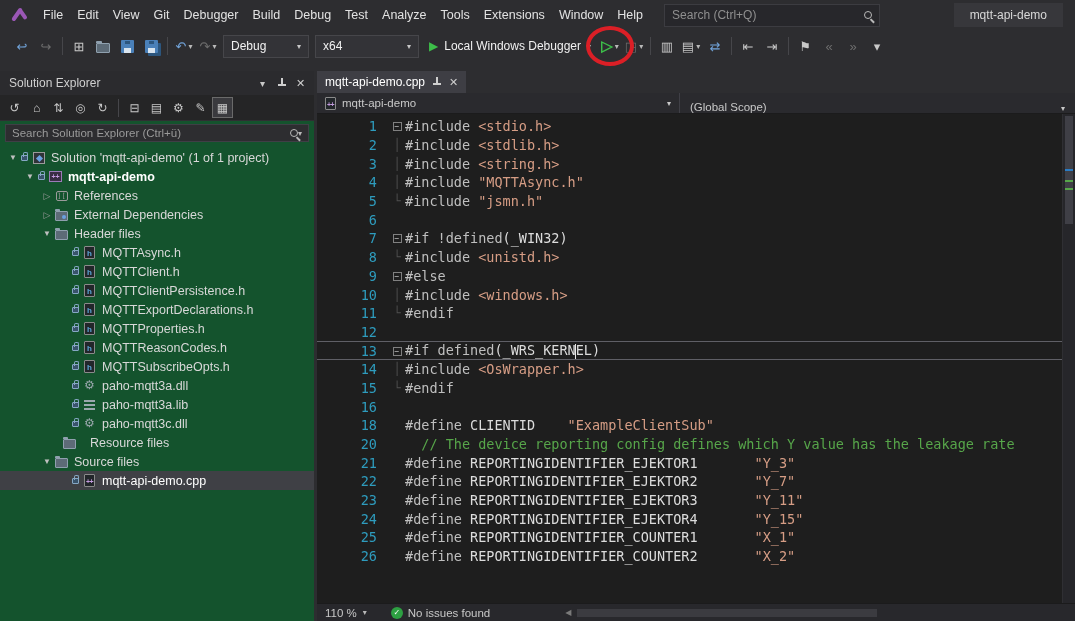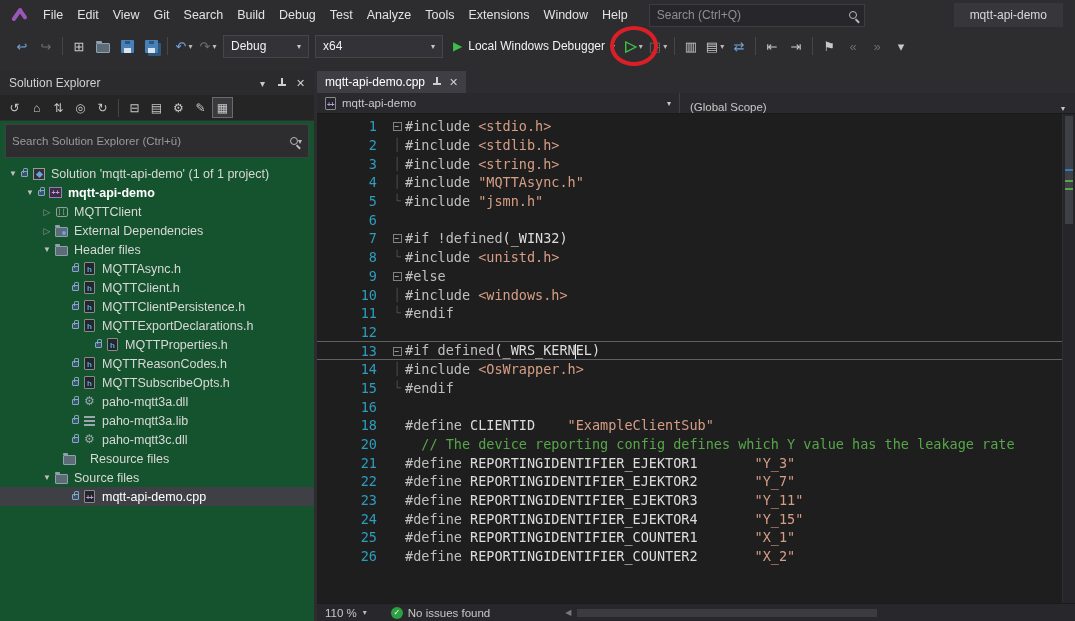--- a/index.html
+++ b/index.html
@@ -44,21 +44,21 @@
 .exp-header{height:24px;display:flex;align-items:center;padding:0 4px 0 9px;background:#2b2b2e;color:#d0d0d0;font-size:12px}
 .exp-header .spacer{flex:1}
 .hdr-btn{width:19px;height:19px;display:flex;align-items:center;justify-content:center;color:#c8c8c8;font-size:10px}
 .pin-icon{position:relative;width:10px;height:10px;display:inline-block}
 .pin-icon::before{content:"";position:absolute;left:4px;top:0;width:2px;height:6px;background:#cfcfcf}
 .pin-icon::after{content:"";position:absolute;left:1px;top:6px;width:8px;height:2px;background:#cfcfcf}
 .close-x{font-size:11px;color:#cfcfcf}
 .exp-tools{height:26px;display:flex;align-items:center;padding:0 4px;gap:1px;background:#252526;border-bottom:1px solid #2f2f33}
 .exp-tool{width:21px;height:21px;display:flex;align-items:center;justify-content:center;font-size:12px;color:#c8c8c8}
 .exp-tool.active{background:#3a3a3e;border:1px solid #6a6a6a}
-.exp-search{height:34px;margin:3px 5px 4px 5px;background:#2d2d30;border:1px solid #3f3f46;display:flex;align-items:center;padding:0 6px;color:#9a9a9a;font-size:11.5px}
+.exp-search{height:18px;margin:3px 5px 4px 5px;background:#2d2d30;border:1px solid #3f3f46;display:flex;align-items:center;padding:0 6px;color:#9a9a9a;font-size:11.5px}
 .exp-search .spacer{flex:1}
 .tree{flex:1;overflow:hidden;padding-top:2px}
 .tree-row{height:19px;display:flex;align-items:center;font-size:12.5px;color:#d8d8d8;white-space:nowrap;cursor:default}
 .tree-row.selected{background:#3f4045;color:#fff}
 .tw{width:14px;flex:none;text-align:center;font-size:8px;color:#c0c0c0}
 .tw.closed{color:#9b9b9b;font-size:9px}
 .tlabel{margin-left:5px}
 .tlabel.bold{font-weight:bold;color:#fff}
 .ticon{flex:none;display:inline-flex;align-items:center;justify-content:center;width:15px}
 
@@ -122,21 +122,21 @@
 </head>
 <body>
 
 <div class="menubar">
   <span class="vslogo"></span>
   <div id="menu-items" style="display:flex">
       <div class="menu-item">File</div>
       <div class="menu-item">Edit</div>
       <div class="menu-item">View</div>
       <div class="menu-item">Git</div>
-      <div class="menu-item">Search</div>
+      <div class="menu-item">Debugger</div>
       <div class="menu-item">Build</div>
       <div class="menu-item">Debug</div>
       <div class="menu-item">Test</div>
       <div class="menu-item">Analyze</div>
       <div class="menu-item">Tools</div>
       <div class="menu-item">Extensions</div>
       <div class="menu-item">Window</div>
       <div class="menu-item">Help</div>
     </div>
   <div class="qsearch">
@@ -173,21 +173,21 @@
       <span class="mini-caret">▾</span>
     </div>
     <div class="tb-icon">
       <span class="tb-glyph" style="color: rgb(109, 109, 109);">↷</span>
       <span class="mini-caret">▾</span>
     </div>
     <div class="tb-dd" style="width: 86px;">
       <span class="dd-label">Debug</span>
       <span class="dd-caret">▾</span>
     </div>
-    <div class="tb-dd" style="width: 128px;">
+    <div class="tb-dd" style="width: 104px;">
       <span class="dd-label">x64</span>
       <span class="dd-caret">▾</span>
     </div>
     <div class="run-btn">
       <span class="play-solid" style="color: rgb(61, 190, 73);">▶</span>
       <span>Local Windows Debugger</span>
       <span class="mini-caret">▾</span>
     </div>
     <div class="tb-icon rel">
       <span class="play-outline" style="color: rgb(61, 190, 73);">▷</span>
@@ -277,21 +277,21 @@
           <span class="ticon">
             <span class="fi-prj"></span>
           </span>
           <span class="tlabel bold">mqtt-api-demo</span>
         </div>
         <div class="tree-row" style="padding-left: 40px;">
           <span class="tw closed">▷</span>
           <span class="ticon">
             <span class="fi-ref"></span>
           </span>
-          <span class="tlabel">MQTTClient</span>
+          <span class="tlabel">References</span>
         </div>
         <div class="tree-row" style="padding-left: 40px;">
           <span class="tw closed">▷</span>
           <span class="ticon">
             <span class="fi-folder fi-ext"></span>
           </span>
           <span class="tlabel">External Dependencies</span>
         </div>
         <div class="tree-row" style="padding-left: 40px;">
           <span class="tw">▼</span>
@@ -325,21 +325,21 @@
           <span class="tlabel">MQTTClientPersistence.h</span>
         </div>
         <div class="tree-row" style="padding-left: 57px;">
           <span class="tw"></span>
           <span class="lock"></span>
           <span class="ticon">
             <span class="fi fi-h"></span>
           </span>
           <span class="tlabel">MQTTExportDeclarations.h</span>
         </div>
-        <div class="tree-row" style="padding-left: 80px; text-align: right;">
+        <div class="tree-row" style="padding-left: 57px; text-align: right;">
           <span class="tw"></span>
           <span class="lock"></span>
           <span class="ticon">
             <span class="fi fi-h"></span>
           </span>
           <span class="tlabel">MQTTProperties.h</span>
         </div>
         <div class="tree-row" style="padding-left: 57px;">
           <span class="tw"></span>
           <span class="lock"></span>

